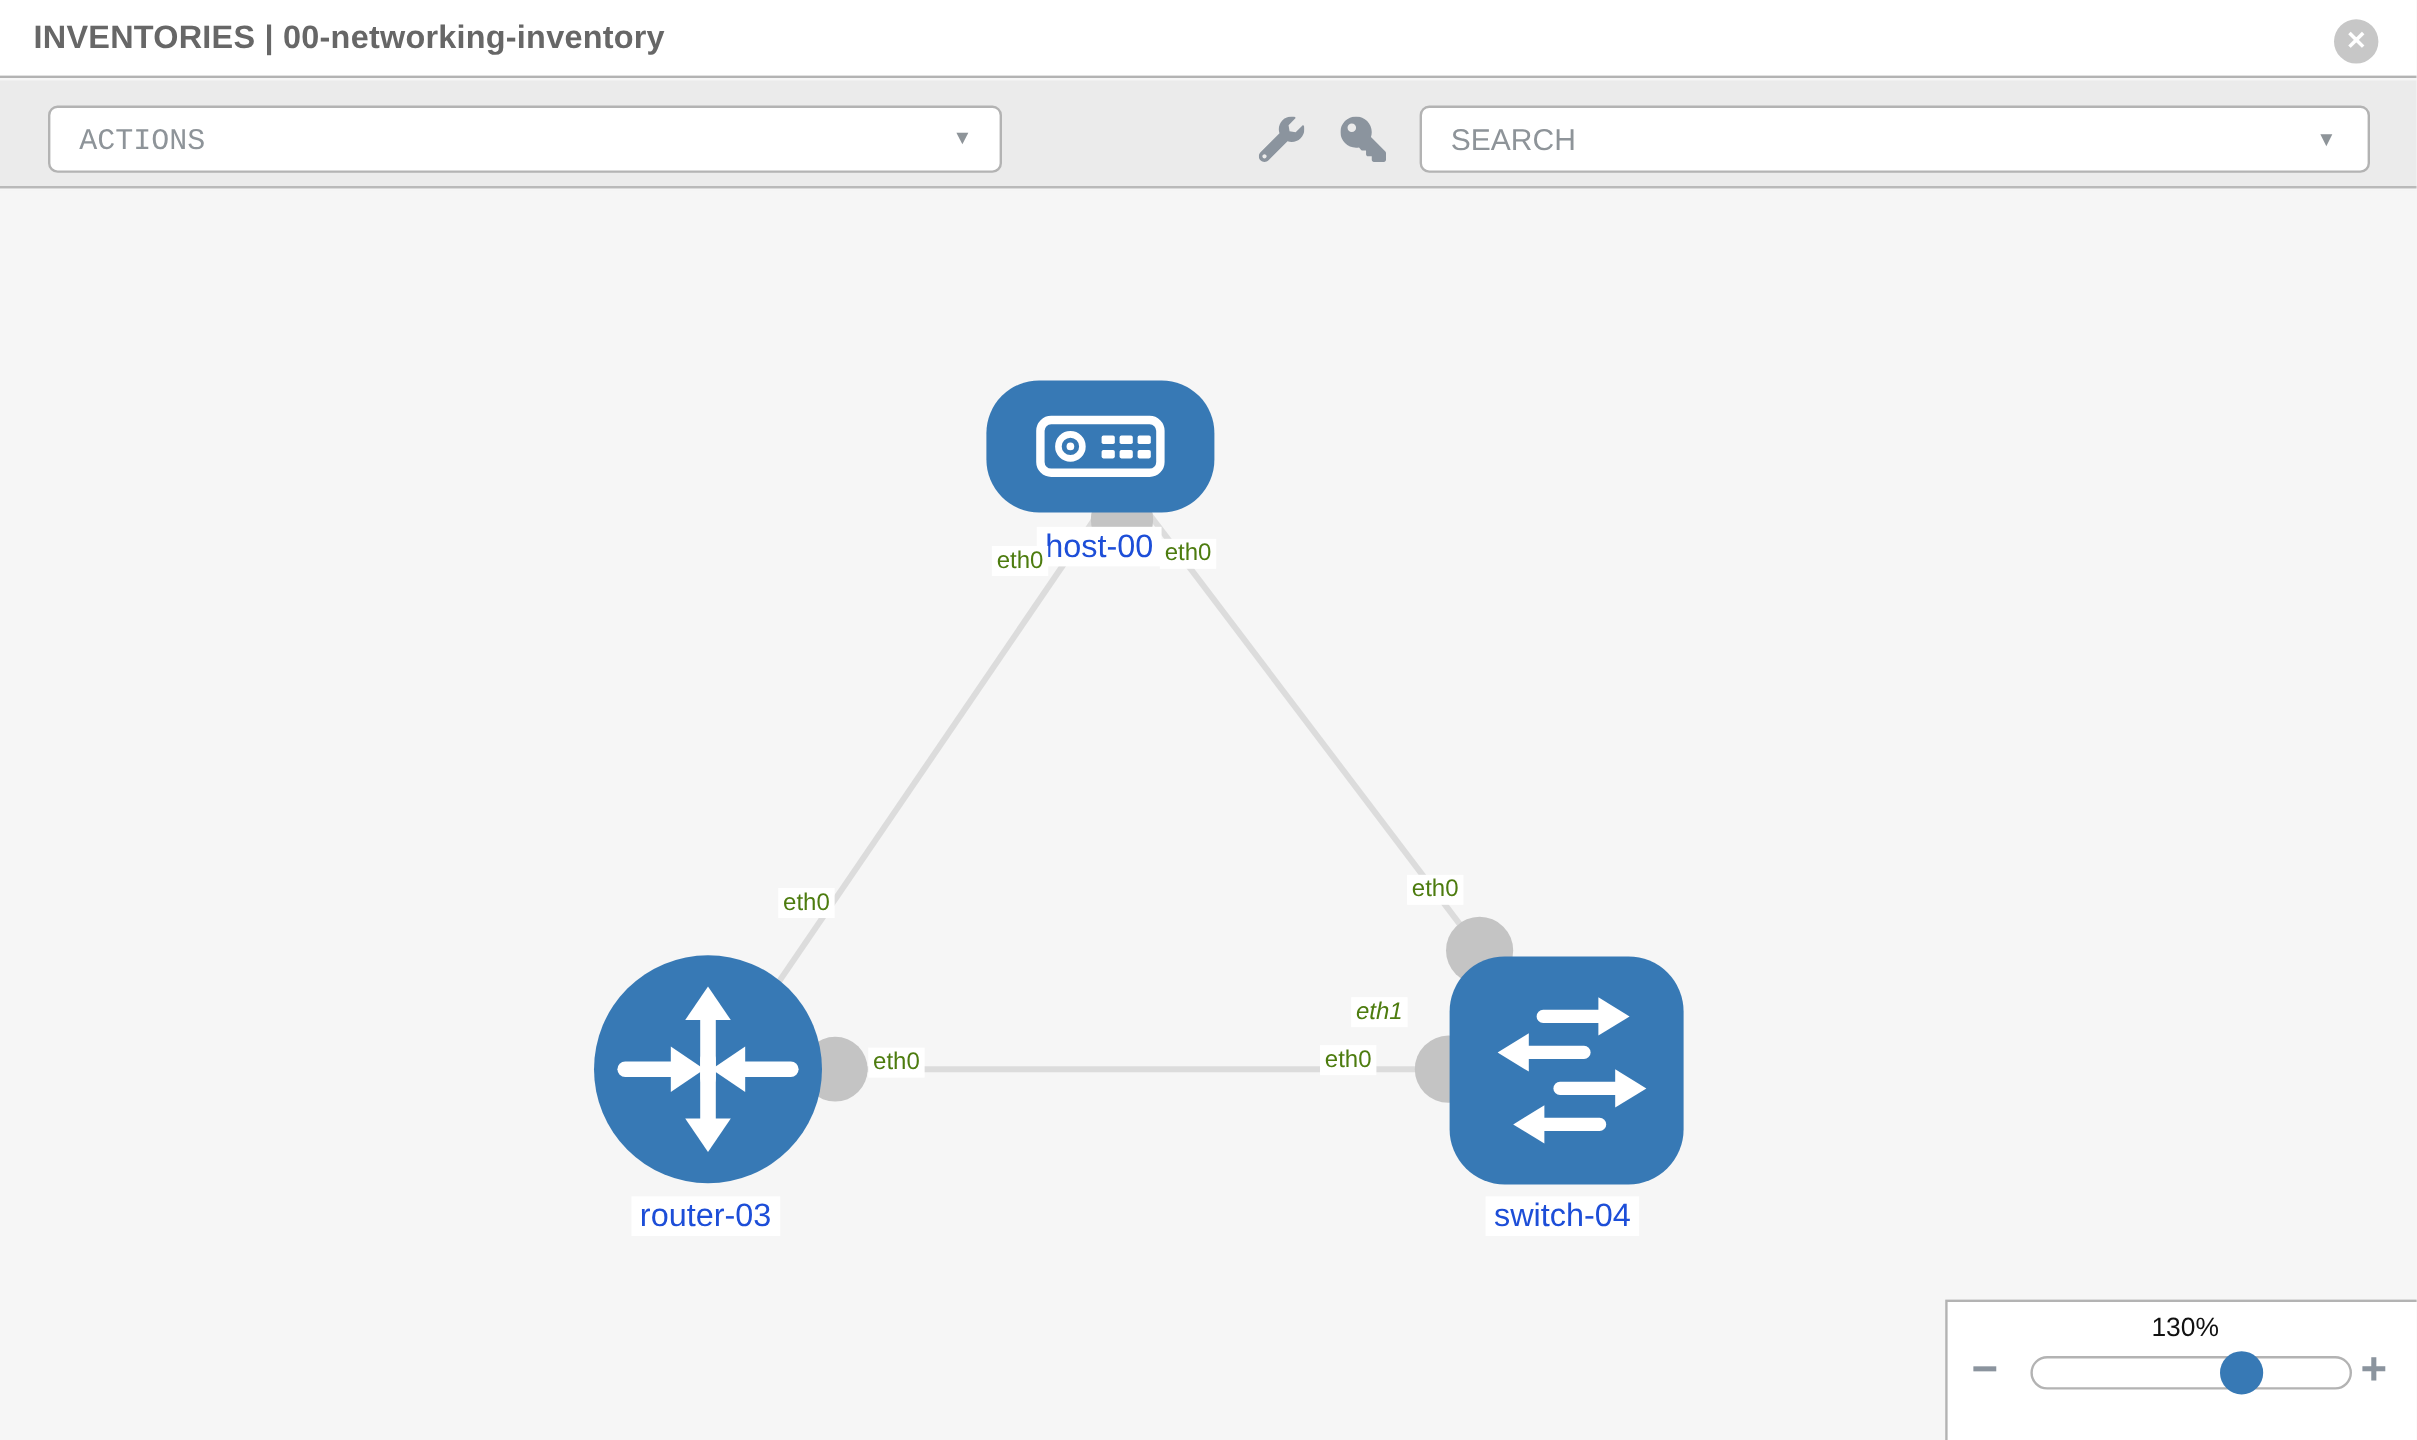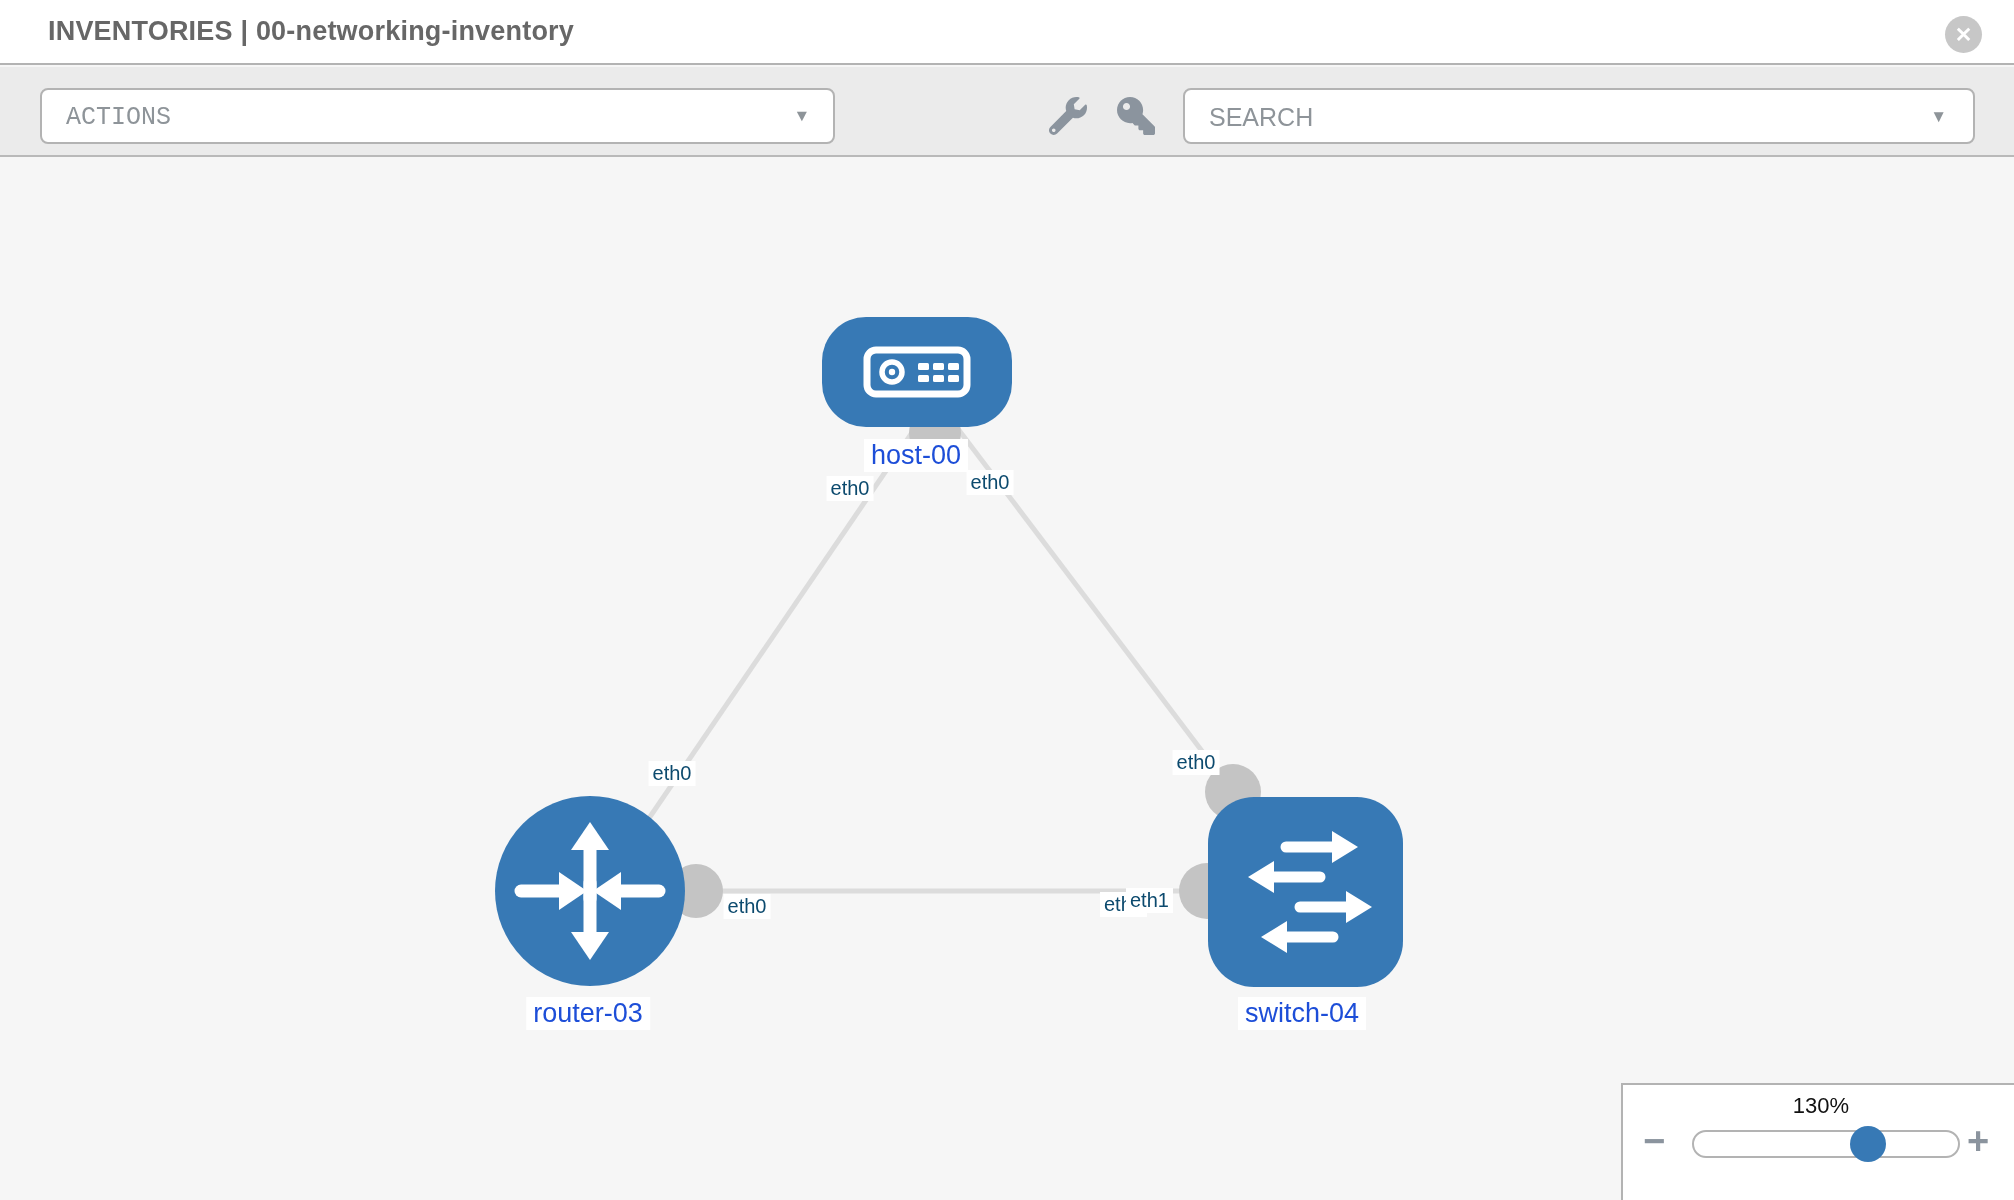--- a/index.html
+++ b/index.html
@@ -3,21 +3,21 @@
 <meta charset="utf-8">
 <style>
   * { box-sizing: border-box; margin: 0; padding: 0; }
   html,body { width:2014px; height:1200px; overflow:hidden; }
   body { font-family:"Liberation Sans", sans-serif; background:#f6f6f6; }
   .app { position:relative; width:2014px; height:1200px; overflow:hidden; background:#f6f6f6; }
 
   
   .header { position:absolute; left:0; top:0; width:2014px; height:65px;
             background:#ffffff; border-bottom:2px solid #b3b3b3; }
-  .page-title { position:absolute; left:48px; top:16px; font-size:27px; font-weight:700;
+  .page-title { position:absolute; left:28px; top:16px; font-size:27px; font-weight:700;
                 color:#676767; letter-spacing:0.2px; }
   .close-btn { position:absolute; right:32px; top:16px; width:37px; height:37px; border:none;
                border-radius:50%; background:#c7c7c7; cursor:pointer; }
   .close-btn span { color:#ffffff; font-size:21px; font-weight:700; line-height:37px; display:block; text-align:center; }
 
   
   .toolbar { position:absolute; left:0; top:67px; width:2014px; height:90px;
              background:#ebebeb; border-bottom:2px solid #b9b9b9; }
   .select { position:absolute; top:21px; height:56px; background:#ffffff;
             border:2px solid #b3b3b3; border-radius:8px; cursor:pointer; }
@@ -35,22 +35,22 @@
   .canvas { position:absolute; left:0; top:159px; width:2014px; height:1041px; background:#f6f6f6; }
   svg.net { position:absolute; left:0; top:0; }
   .node { position:absolute; background:#3779b5; cursor:pointer; }
   .node svg { width:100%; height:100%; display:block; }
   .node.host   { left:822px;  top:158px; width:190px; height:110px; border-radius:44px; }
   .node.router { left:495px;  top:637px; width:190px; height:190px; border-radius:50%; }
   .node.switch { left:1208px; top:638px; width:195px; height:190px; border-radius:46px; }
 
   .node-label { position:absolute; transform:translateX(-50%); background:#ffffff;
                 color:#1d4ed8; font-size:27px; padding:1px 7px; white-space:nowrap; }
-  .if-label   { position:absolute; background:#ffffff; color:#0c4a6e; font-size:20px;
-                padding:1px 4px; white-space:nowrap;margin-top:21px; }
+  .if-label   { position:absolute; background:#ffffff; color:#4d7c0f; font-size:20px;
+                padding:1px 4px; white-space:nowrap; }
   .if-label.centered { transform:translateX(-50%); }
 
   
   .zoom-panel { position:absolute; left:1621px; top:924px; width:420px; height:160px;
                 background:#ffffff; border:2px solid #b3b3b3; }
   .zoom-level { position:absolute; left:0; top:8px; width:396px; text-align:center;
                 font-size:22px; color:#111111; }
   .zoom-minus, .zoom-plus { position:absolute; top:36px; background:none; border:none;
                 font-size:38px; font-weight:700; color:#8b949e; cursor:pointer; line-height:40px; }
   .zoom-minus { left:20px; }
@@ -162,21 +162,21 @@
     <div class="node-label" style="left:916px; top:280px;">host-00</div>
     <div class="node-label" style="left:588px; top:838px;">router-03</div>
     <div class="node-label" style="left:1302px; top:838px;">switch-04</div>
 
     <div class="if-label centered" style="left:850px;  top:296px;">eth0</div>
     <div class="if-label centered" style="left:990px;  top:290px;">eth0</div>
     <div class="if-label centered" style="left:672px;  top:581px;">eth0</div>
     <div class="if-label centered" style="left:1196px; top:570px;">eth0</div>
     <div class="if-label centered" style="left:747px;  top:714px;">eth0</div>
     <div class="if-label" style="left:1100px; top:712px; z-index:1;">eth0</div>
-    <div class="if-label" style="left:1126px; top:708px; z-index:2;">eth1</div>
+    <div class="if-label" style="left:1126px; top:672px; z-index:2;font-style:italic;">eth1</div>
 
     <div class="zoom-panel">
       <div class="zoom-level">130%</div>
       <button class="zoom-minus">
         <span>−</span>
       </button>
       <div class="zoom-track">
         <div class="zoom-knob" style="left: calc(66% - 18px);"></div>
       </div>
       <button class="zoom-plus">

